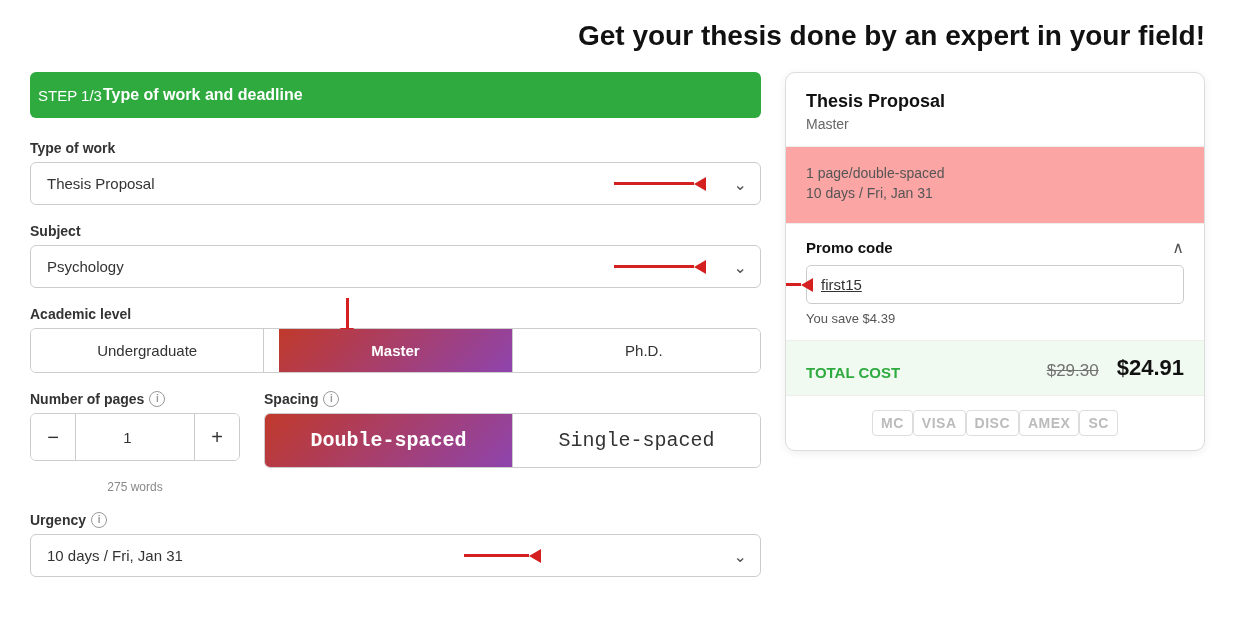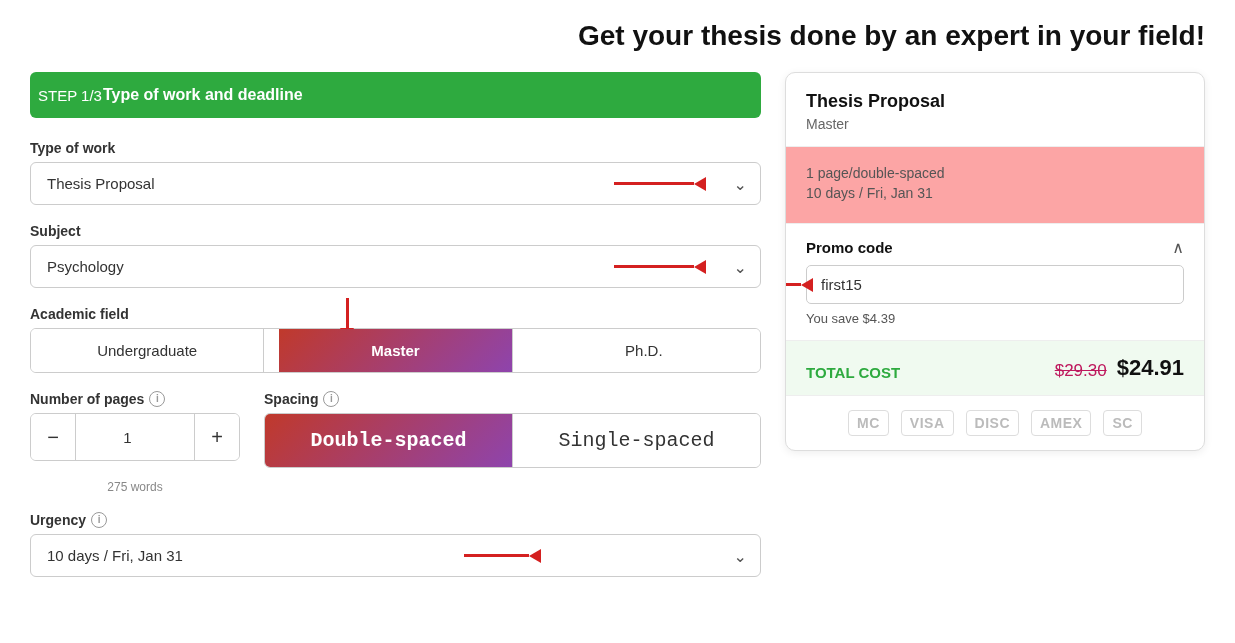--- a/index.html
+++ b/index.html
@@ -245,20 +245,21 @@
       font-size: 16px;
       color: #555;
     }
     .promo-input {
       width: 100%;
       padding: 10px 14px;
       border: 1.5px solid #ccc;
       border-radius: 5px;
       font-size: 15px;
       color: #333;
+      text-decoration: underline;
     }
     .you-save {
       font-size: 13px;
       color: #555;
       margin-top: 7px;
     }
     .total-section {
       background: #f0faf0;
       padding: 14px 20px;
       display: flex;
@@ -267,33 +268,33 @@
       border-bottom: 1px solid #eee;
     }
     .total-label {
       font-size: 15px;
       font-weight: 700;
       color: #2eaa3f;
       flex: 1;
     }
     .total-old-price {
       font-size: 17px;
-      color: #be185d;
+      color: #737373;
       text-decoration: line-through;
+      margin-right: 8px;
     }
     .total-new-price {
       font-size: 22px;
       font-weight: 700;
       color: #111;
     }
     .payment-icons {
       padding: 14px 20px;
       display: flex;
       align-items: center;
-      gap: 12px;
       justify-content: center;
     }
     .payment-icon {
       color: #bbb;
       font-size: 14px;
       font-weight: 700;
       letter-spacing: 0.5px;
       border: 1.5px solid #ddd;
       border-radius: 4px;
       padding: 4px 8px;
@@ -386,21 +387,21 @@
         </div>
 
         <div class="inline-arrow" style="right:55px; top:50%; transform:translateY(-50%);">
           <div class="line"></div>
           <div class="head"></div>
         </div>
       </div>
     </div>
 
     <div class="field-group">
-      <div class="field-label">Academic field</div>
+      <div class="field-label">Academic level</div>
       <div style="position:relative;">
 
         <div class="academic-arrow-wrapper" style="top:-30px; left:310px;">
           <div class="academic-arrow-down-line"></div>
           <div class="academic-arrow-down-head"></div>
         </div>
         <div class="academic-buttons">
           <button class="academic-btn">Undergraduate</button>
           <button class="academic-btn active">Master</button>
           <button class="academic-btn">Ph.D.</button>

